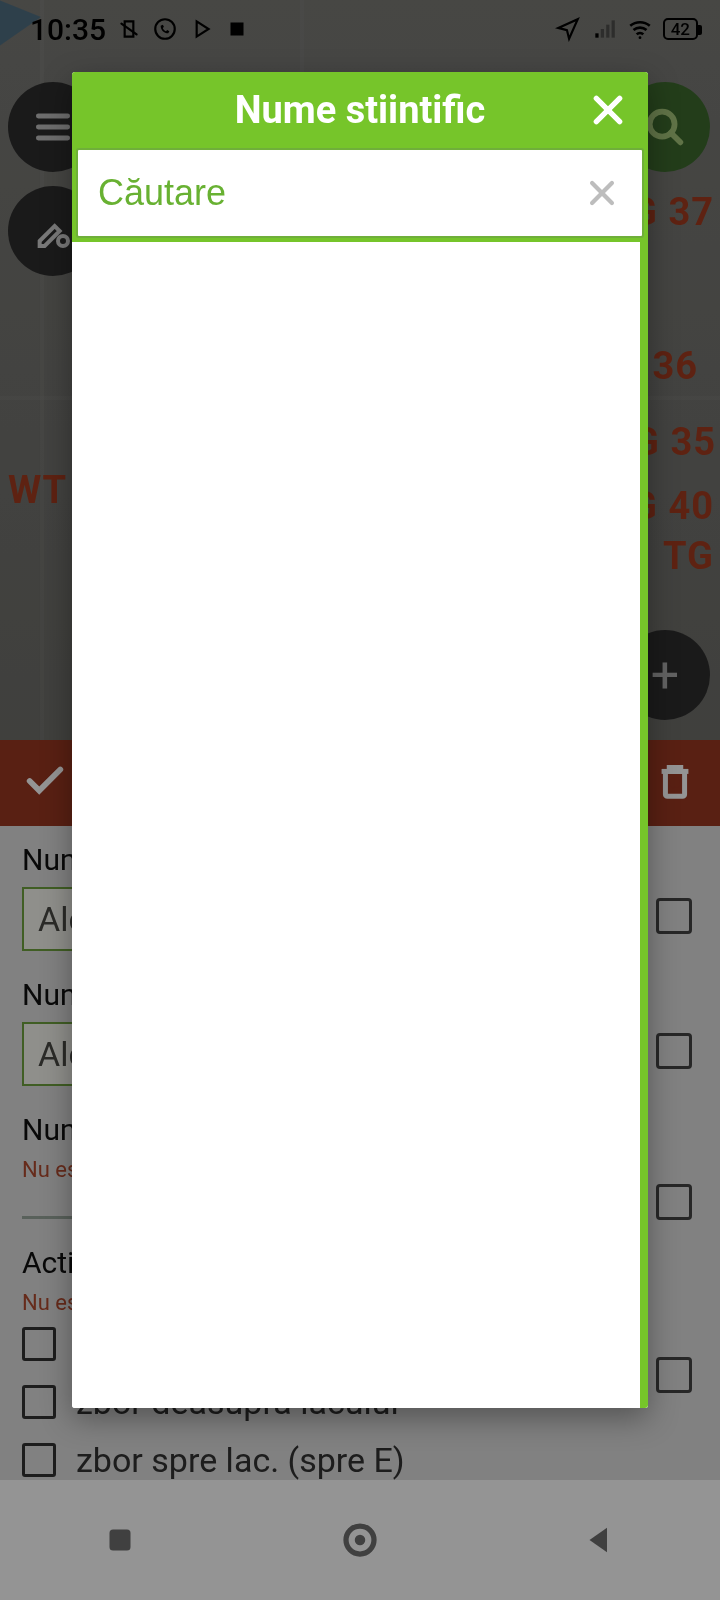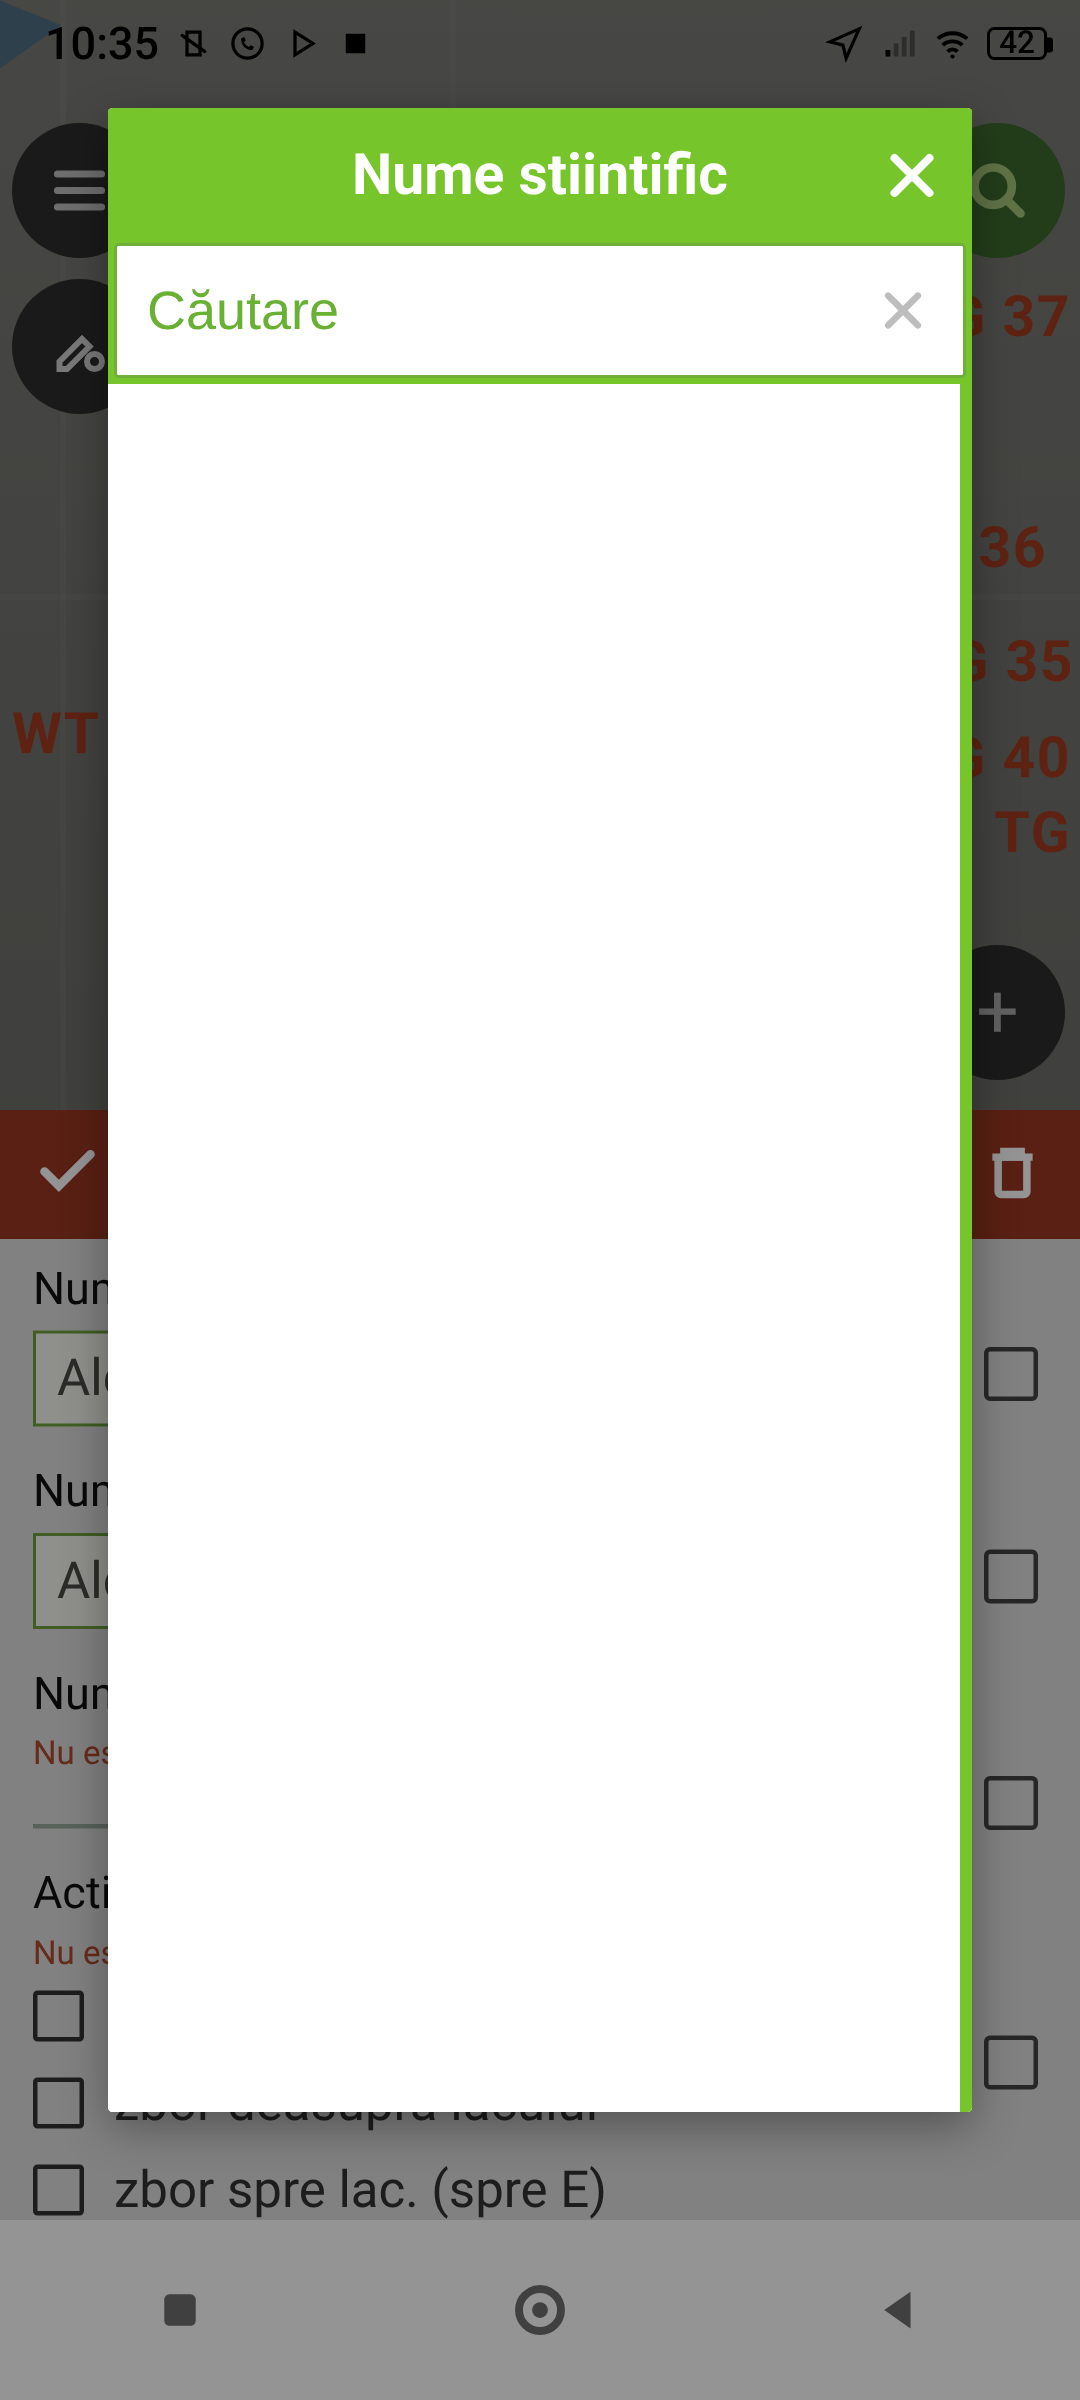--- a/index.html
+++ b/index.html
@@ -24,21 +24,21 @@
   }
   .status-bar {
     position:absolute; top:0; left:0; right:0; height:58px;
     display:flex; align-items:center; justify-content:space-between;
     padding: 0 22px 0 30px; color:#000; font-size:30px; font-weight:500;
   }
   .status-left { display:flex; align-items:center; gap:10px; }
   .status-right { display:flex; align-items:center; gap:10px; }
   .sb-ico { width:26px; height:26px; display:inline-flex; align-items:center; justify-content:center; }
   .battery-box{
-    border:2px solid #000; border-radius:5px; padding:0 6px; font-size:21px; height:22px;
+    border:2px solid #000; border-radius:5px; padding:0 6px; font-size:17px; height:22px;
     display:inline-flex; align-items:center; position:relative;
   }
   .battery-box::after{
     content:""; position:absolute; right:-6px; top:5px; width:4px; height:10px; background:#000; border-radius:0 2px 2px 0;
   }
   .location-arrow{
     position:absolute; top:0; left:0;
     width:0;height:0; border-left:26px solid transparent; border-right:26px solid transparent; border-bottom:40px solid #3e6b88;
     transform: rotate(-35deg) translate(-12px,-14px);
     opacity:.7;
@@ -95,21 +95,21 @@
   
   .scrim{ position:absolute; inset:0; background:rgba(0,0,0,.42); }
 
   
   .modal{
     position:absolute; left:72px; right:72px; top:72px; bottom:192px;
     background:#fff; border-radius:3px; box-shadow:0 10px 30px rgba(0,0,0,.35);
     display:flex; flex-direction:column; overflow:hidden;
   }
   .modal-header{
-    background:#76c52a; color:#fff; height:90px;
+    background:#76c52a; color:#fff; height:76px;
     display:flex; align-items:center; justify-content:center; position:relative;
     font-size:38px; font-weight:700;
   }
   .modal-close{
     position:absolute; right:18px; top:50%; transform:translateY(-50%);
     width:44px; height:44px; display:flex; align-items:center; justify-content:center; color:#fff;
   }
   .modal-search-wrap{
     background:#76c52a; padding:0 4px 4px 4px;
   }

